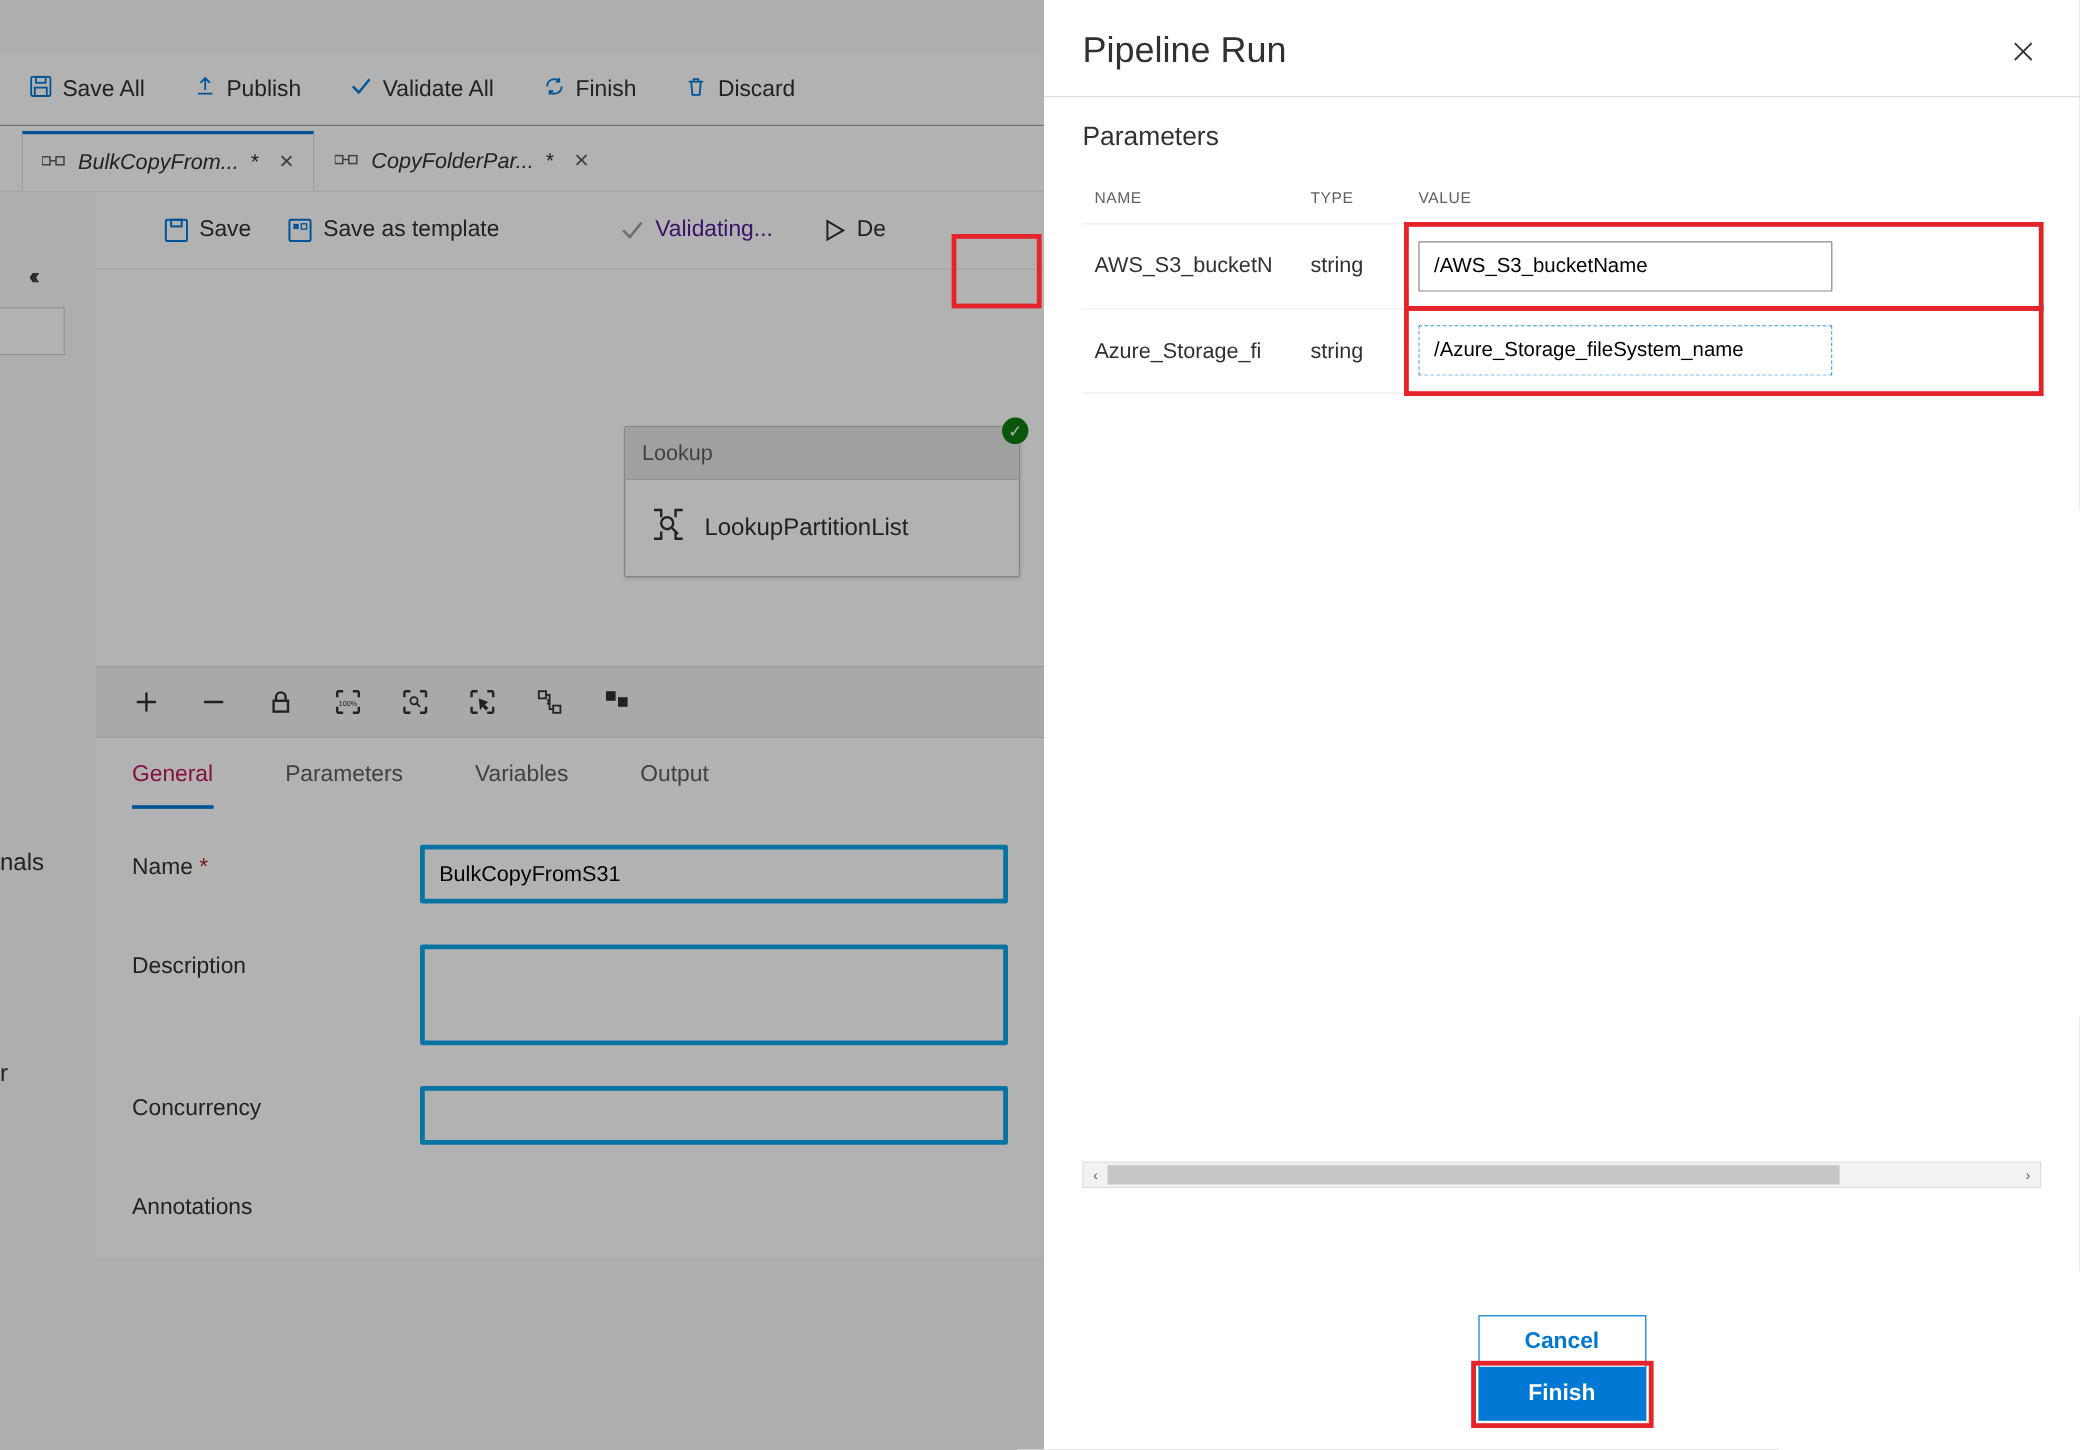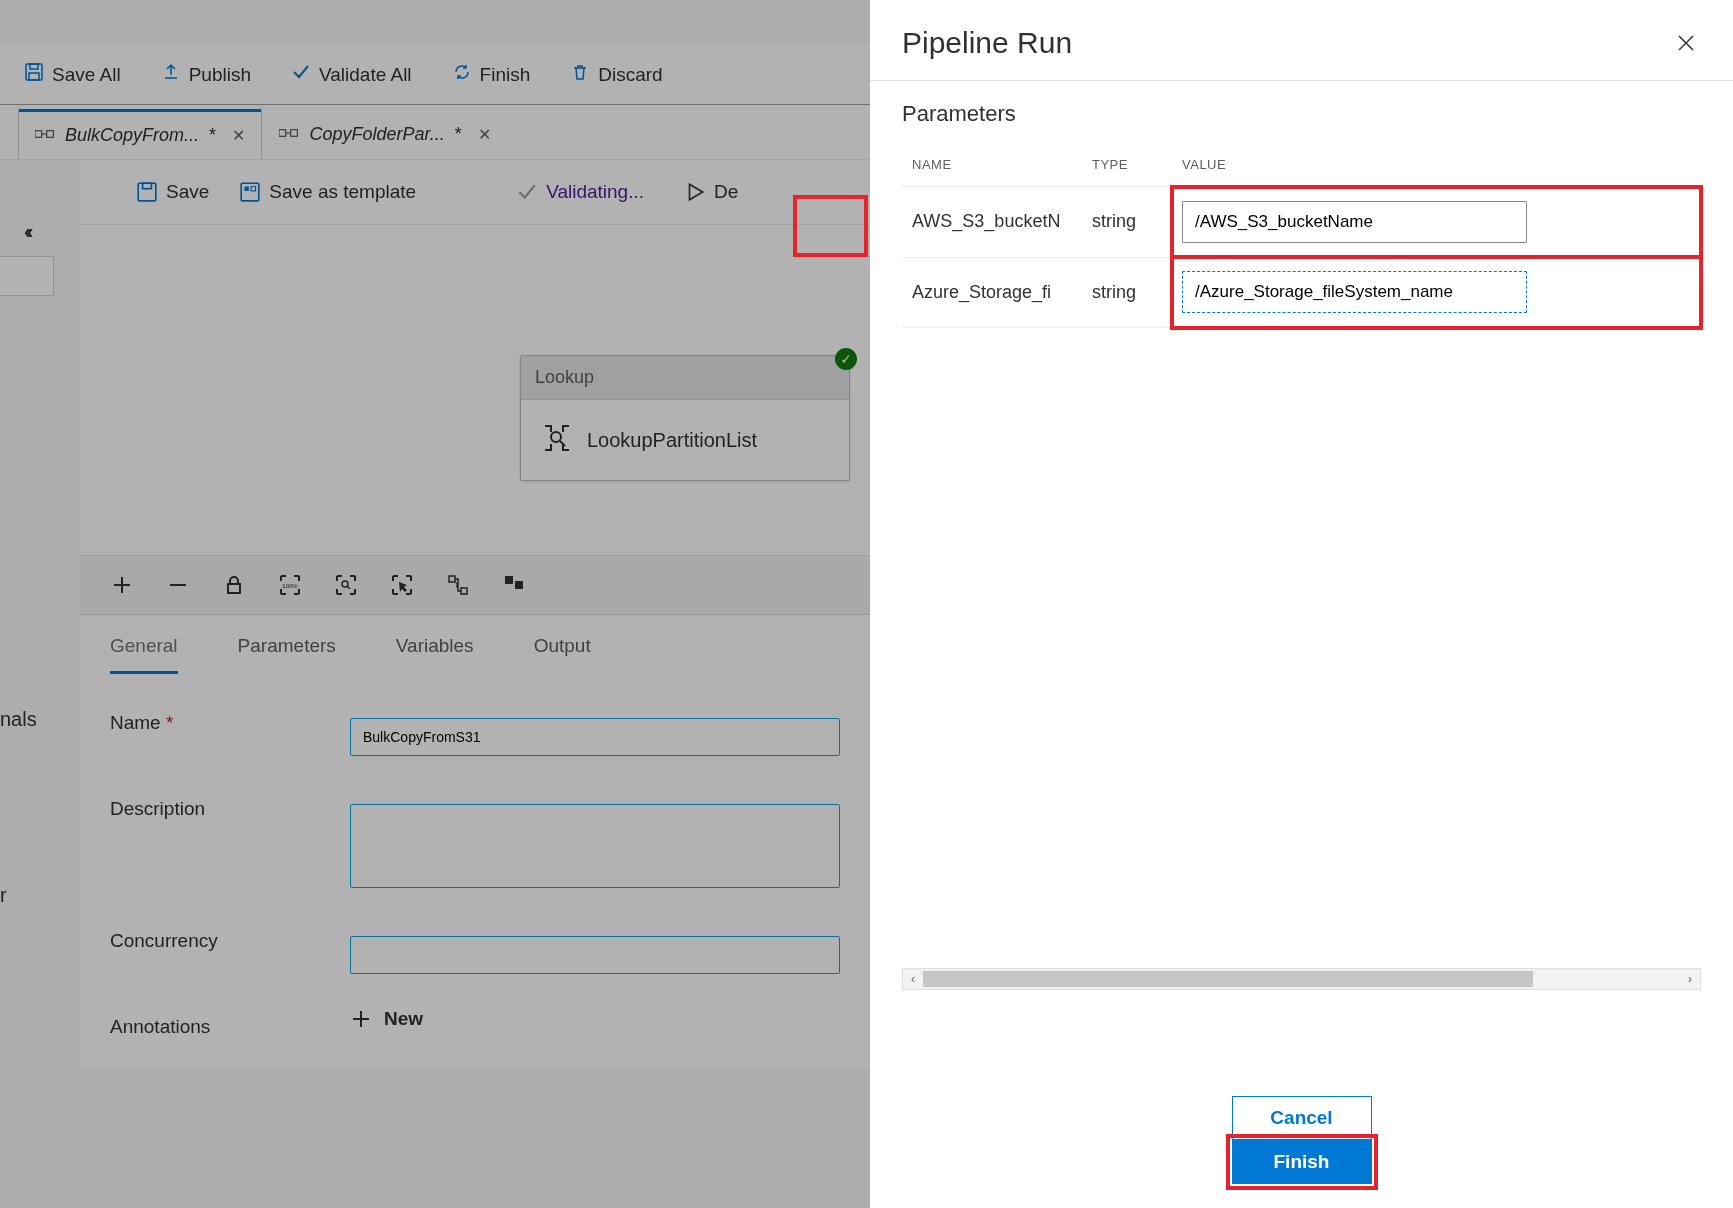--- a/index.html
+++ b/index.html
@@ -261,42 +261,41 @@
     gap: 60px;
     padding: 20px 30px 0 30px;
     font-size: 19px;
     color: #605e5c;
   }
   .detail-tabs .dt {
     padding-bottom: 14px;
     cursor: pointer;
   }
   .detail-tabs .dt.active {
-    color: #737373;
+    color: #be185d;
     border-bottom: 3px solid #0078d4;
   }
   .form {
     padding: 30px;
     display: grid;
     grid-template-columns: 240px 1fr;
     row-gap: 34px;
     align-items: start;
     font-size: 19px;
   }
   .form label { color: #323130; padding-top: 8px; }
   .form .req::after { content: " *"; color: #a4262c; }
   .form input[type=text], .form textarea {
     width: 100%;
     padding: 10px 12px;
-    font-size: 14px;
-    border: 1px solid #0ea5e9;
+    font-size: 18px;
+    border: 4px solid #0ea5e9;
     border-radius: 2px;
     background: #fff;
     font-family: inherit;
-    margin-top: 14px;
   }
   .form textarea { height: 84px; resize: none; }
   .new-btn { display:flex; align-items:center; gap:12px; font-size:19px; font-weight:600; cursor:pointer; }
 
   
   .panel {
     position: absolute;
     top: 0; right: 0;
     width: 863px;
     height: 1208px;
@@ -609,27 +608,20 @@
       <div class="dt">Output</div>
     </div>
     <div class="form">
       <label class="req">Name</label>
       <input type="text" value="BulkCopyFromS31" style="">
       <label>Description</label>
       <textarea style=""></textarea>
       <label>Concurrency</label>
       <input type="text" value="" style="">
       <label>Annotations</label>
-      <div class="new-btn">
-        <svg width="22" height="22" viewBox="0 0 22 22">
-            <line x1="11" y1="3" x2="11" y2="19" stroke="#323130" stroke-width="2"></line>
-            <line x1="3" y1="11" x2="19" y2="11" stroke="#323130" stroke-width="2"></line>
-          </svg>
-        <span>New</span>
-      </div>
     </div>
   </div>
 
 </div>
 
 <div class="overlay"></div>
 
 <div class="highlight-red-debug" style="top:195px; left:793px; width:75px; height:62px;"></div>
 
 <div class="panel">

